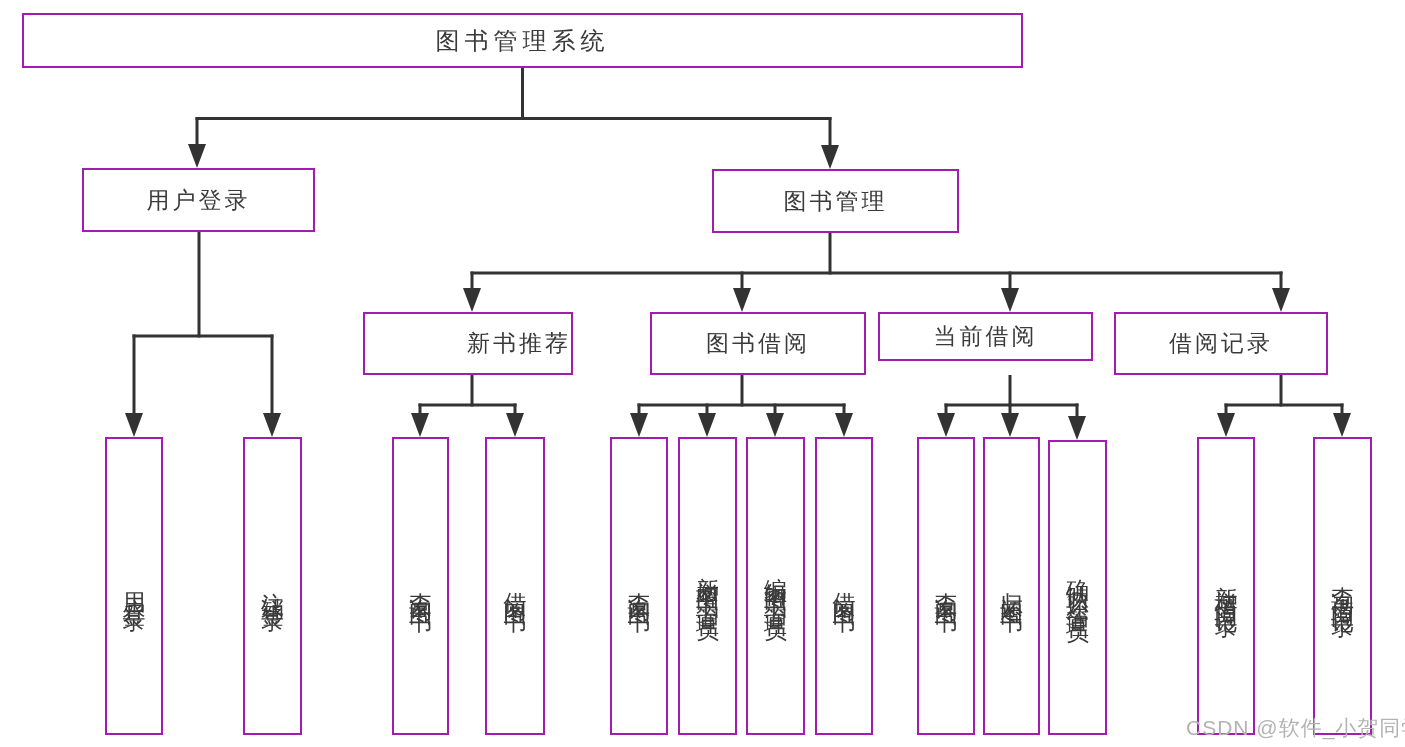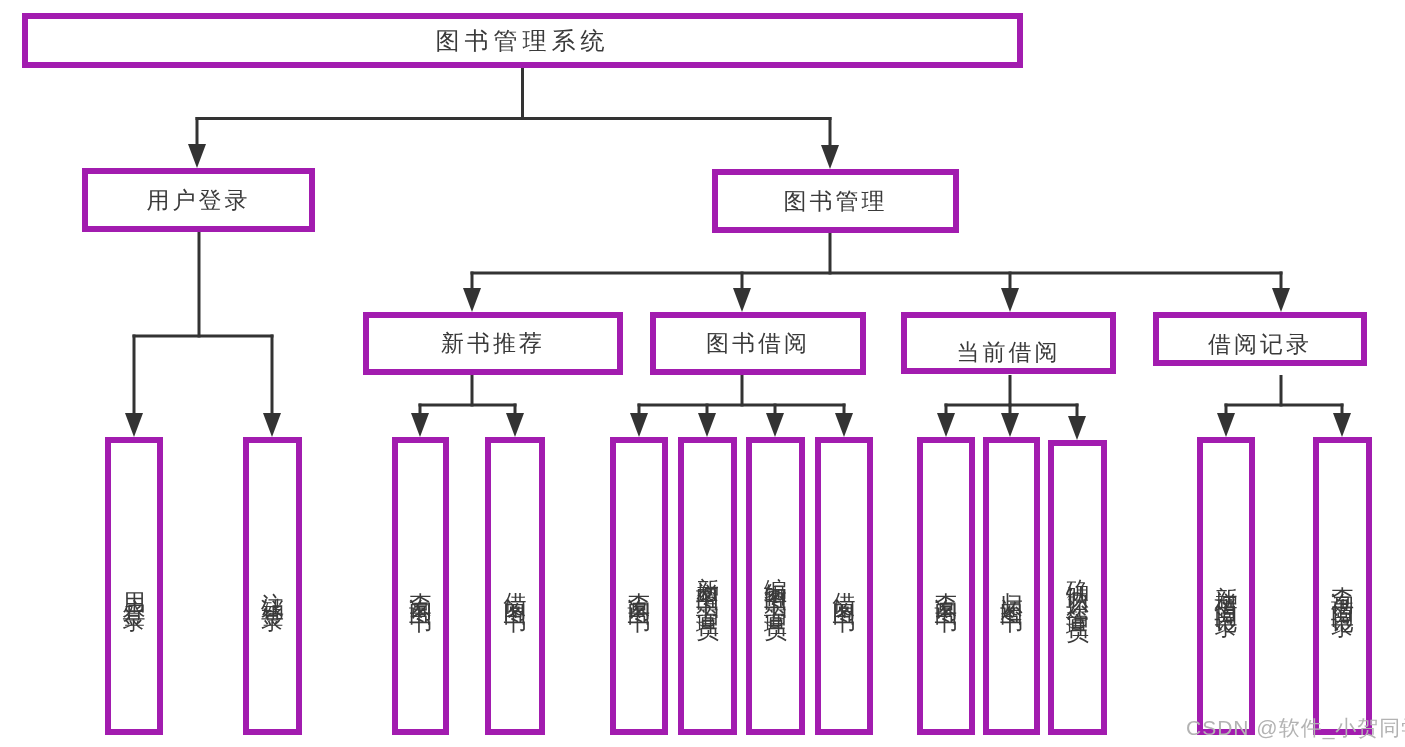--- a/index.html
+++ b/index.html
@@ -13,21 +13,21 @@
   }
   .connectors {
     position: absolute;
     left: 0; top: 0;
     z-index: 1;
   }
   .node {
     position: absolute;
     box-sizing: border-box;
     background: #ffffff;
-    border: 6px solid #a21caf;
+    border: 2px solid #a21caf;
     display: flex;
     align-items: center;
     justify-content: center;
     color: #3a3a3a;
     z-index: 2;
   }
   .h-node { font-size: 23px; letter-spacing: 3px; }
   .root-node { font-size: 24px; letter-spacing: 5px; }
   .v-node .vlabel {
     writing-mode: vertical-rl;
@@ -123,30 +123,30 @@
     <span>图书管理系统</span>
   </div>
 
   <div class="node h-node" style="left:82px; top:168px; width:233px; height:64px;">
     <span>用户登录</span>
   </div>
   <div class="node h-node" style="left:712px; top:169px; width:247px; height:64px;">
     <span>图书管理</span>
   </div>
 
-  <div class="node h-node" style="left:363px; top:312px; width:260px; height:63px;">
+  <div class="node h-node" style="left:363px; top:312px; width:210px; height:63px;justify-content:flex-end;">
     <span>新书推荐</span>
   </div>
   <div class="node h-node" style="left:634px; top:312px; width:216px; height:63px;margin-left:16px;">
     <span>图书借阅</span>
   </div>
-  <div class="node h-node" style="left:901px; top:312px; width:215px; height:62px;align-items:flex-end;">
+  <div class="node h-node" style="left:878px; top:312px; width:215px; height:49px;">
     <span>当前借阅</span>
   </div>
-  <div class="node h-node" style="left:1153px; top:312px; width:214px; height:54px;align-items:flex-end;">
+  <div class="node h-node" style="left:1114px; top:312px; width:214px; height:63px;">
     <span>借阅记录</span>
   </div>
 
   <div class="node v-node" style="left:105px; top:437px; width:58px; height:298px;">
     <span class="vlabel">用户登录</span>
   </div>
   <div class="node v-node" style="left:243px; top:437px; width:59px; height:298px;">
     <span class="vlabel">注销登录</span>
   </div>
 

